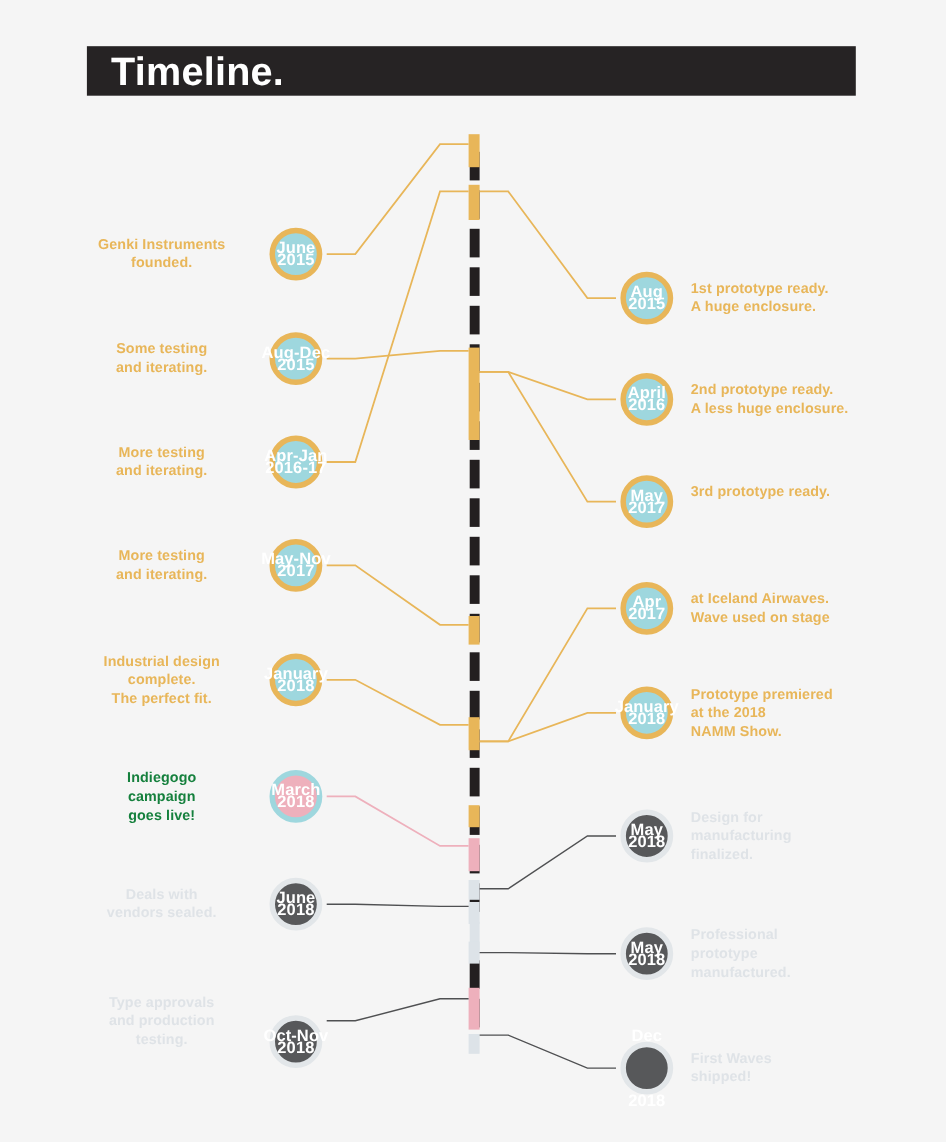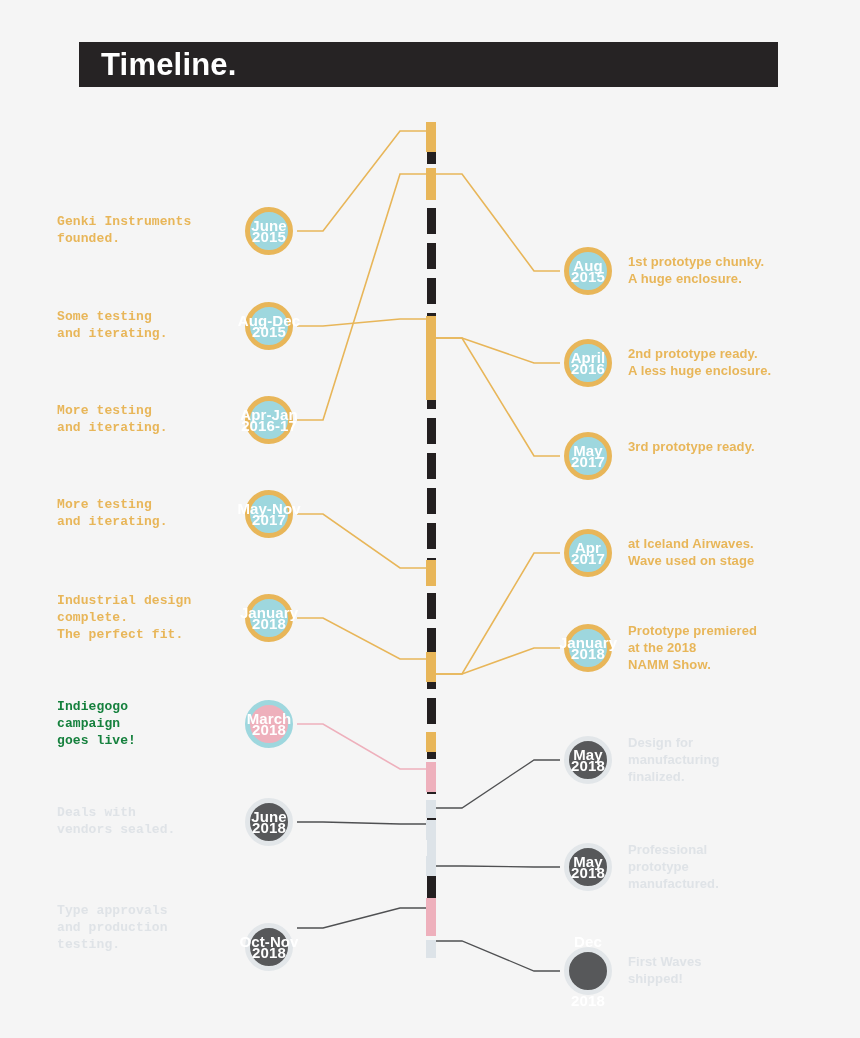--- a/index.html
+++ b/index.html
@@ -12,21 +12,21 @@
   }
   #stage{position:absolute;left:0;top:0;width:860px;height:1038px;}
 
   
   .header-bar{
     position:absolute;left:79px;top:42px;width:699px;height:45px;
     background:#262324;
   }
   .header-title{
     position:absolute;left:101px;top:48px;
-    font-size:31px;font-weight:bold;color:#ffffff;
+    font-size:36px;font-weight:bold;color:#ffffff;
     letter-spacing:0.2px;line-height:34px;
   }
 
   
   #wires{position:absolute;left:0;top:0;width:860px;height:1038px;}
 
   
   .node{
     position:absolute;width:48px;height:48px;border-radius:50%;
     box-sizing:border-box;
@@ -39,21 +39,21 @@
   .node.gold{background:#9ed7de;border:5px solid #e8b659;}
   .node.pink{background:#eeb0bc;border:5px solid #9ed7de;}
   .node.grey{background:#57585a;border:5px solid #e2e6e9;}
 
   
   .label{
     position:absolute;font-size:13px;font-weight:bold;line-height:17px;
     letter-spacing:0.1px;
     z-index:4;
   }
-  .label.left{text-align:left;font-family:Liberation Mono, monospace;}
+  .label.left{text-align:center;}
   .label.right{text-align:left;}
   .label.c-gold{color:#e8b659;}
   .label.c-pink{color:#15803d;}
   .label.c-grey{color:#dfe3e7;}
 </style>
 </head>
 <body>
 
 <div id="stage">
 
@@ -184,21 +184,21 @@
       <div class="label left c-grey" style="top: 901.5px; right: 623px; width: 180px;">
         <div>Type approvals</div>
         <div>and production</div>
         <div>testing.</div>
       </div>
       <div class="node gold" style="left: 564px; top: 247px;">
         <span>Aug</span>
         <span>2015</span>
       </div>
       <div class="label right c-gold" style="top: 253px; left: 628px; width: 230px;">
-        <div>1st prototype chunky.</div>
+        <div>1st prototype ready.</div>
         <div>A huge enclosure.</div>
       </div>
       <div class="node gold" style="left: 564px; top: 339px;">
         <span>April</span>
         <span>2016</span>
       </div>
       <div class="label right c-gold" style="top: 345px; left: 628px; width: 230px;">
         <div>2nd prototype ready.</div>
         <div>A less huge enclosure.</div>
       </div>

